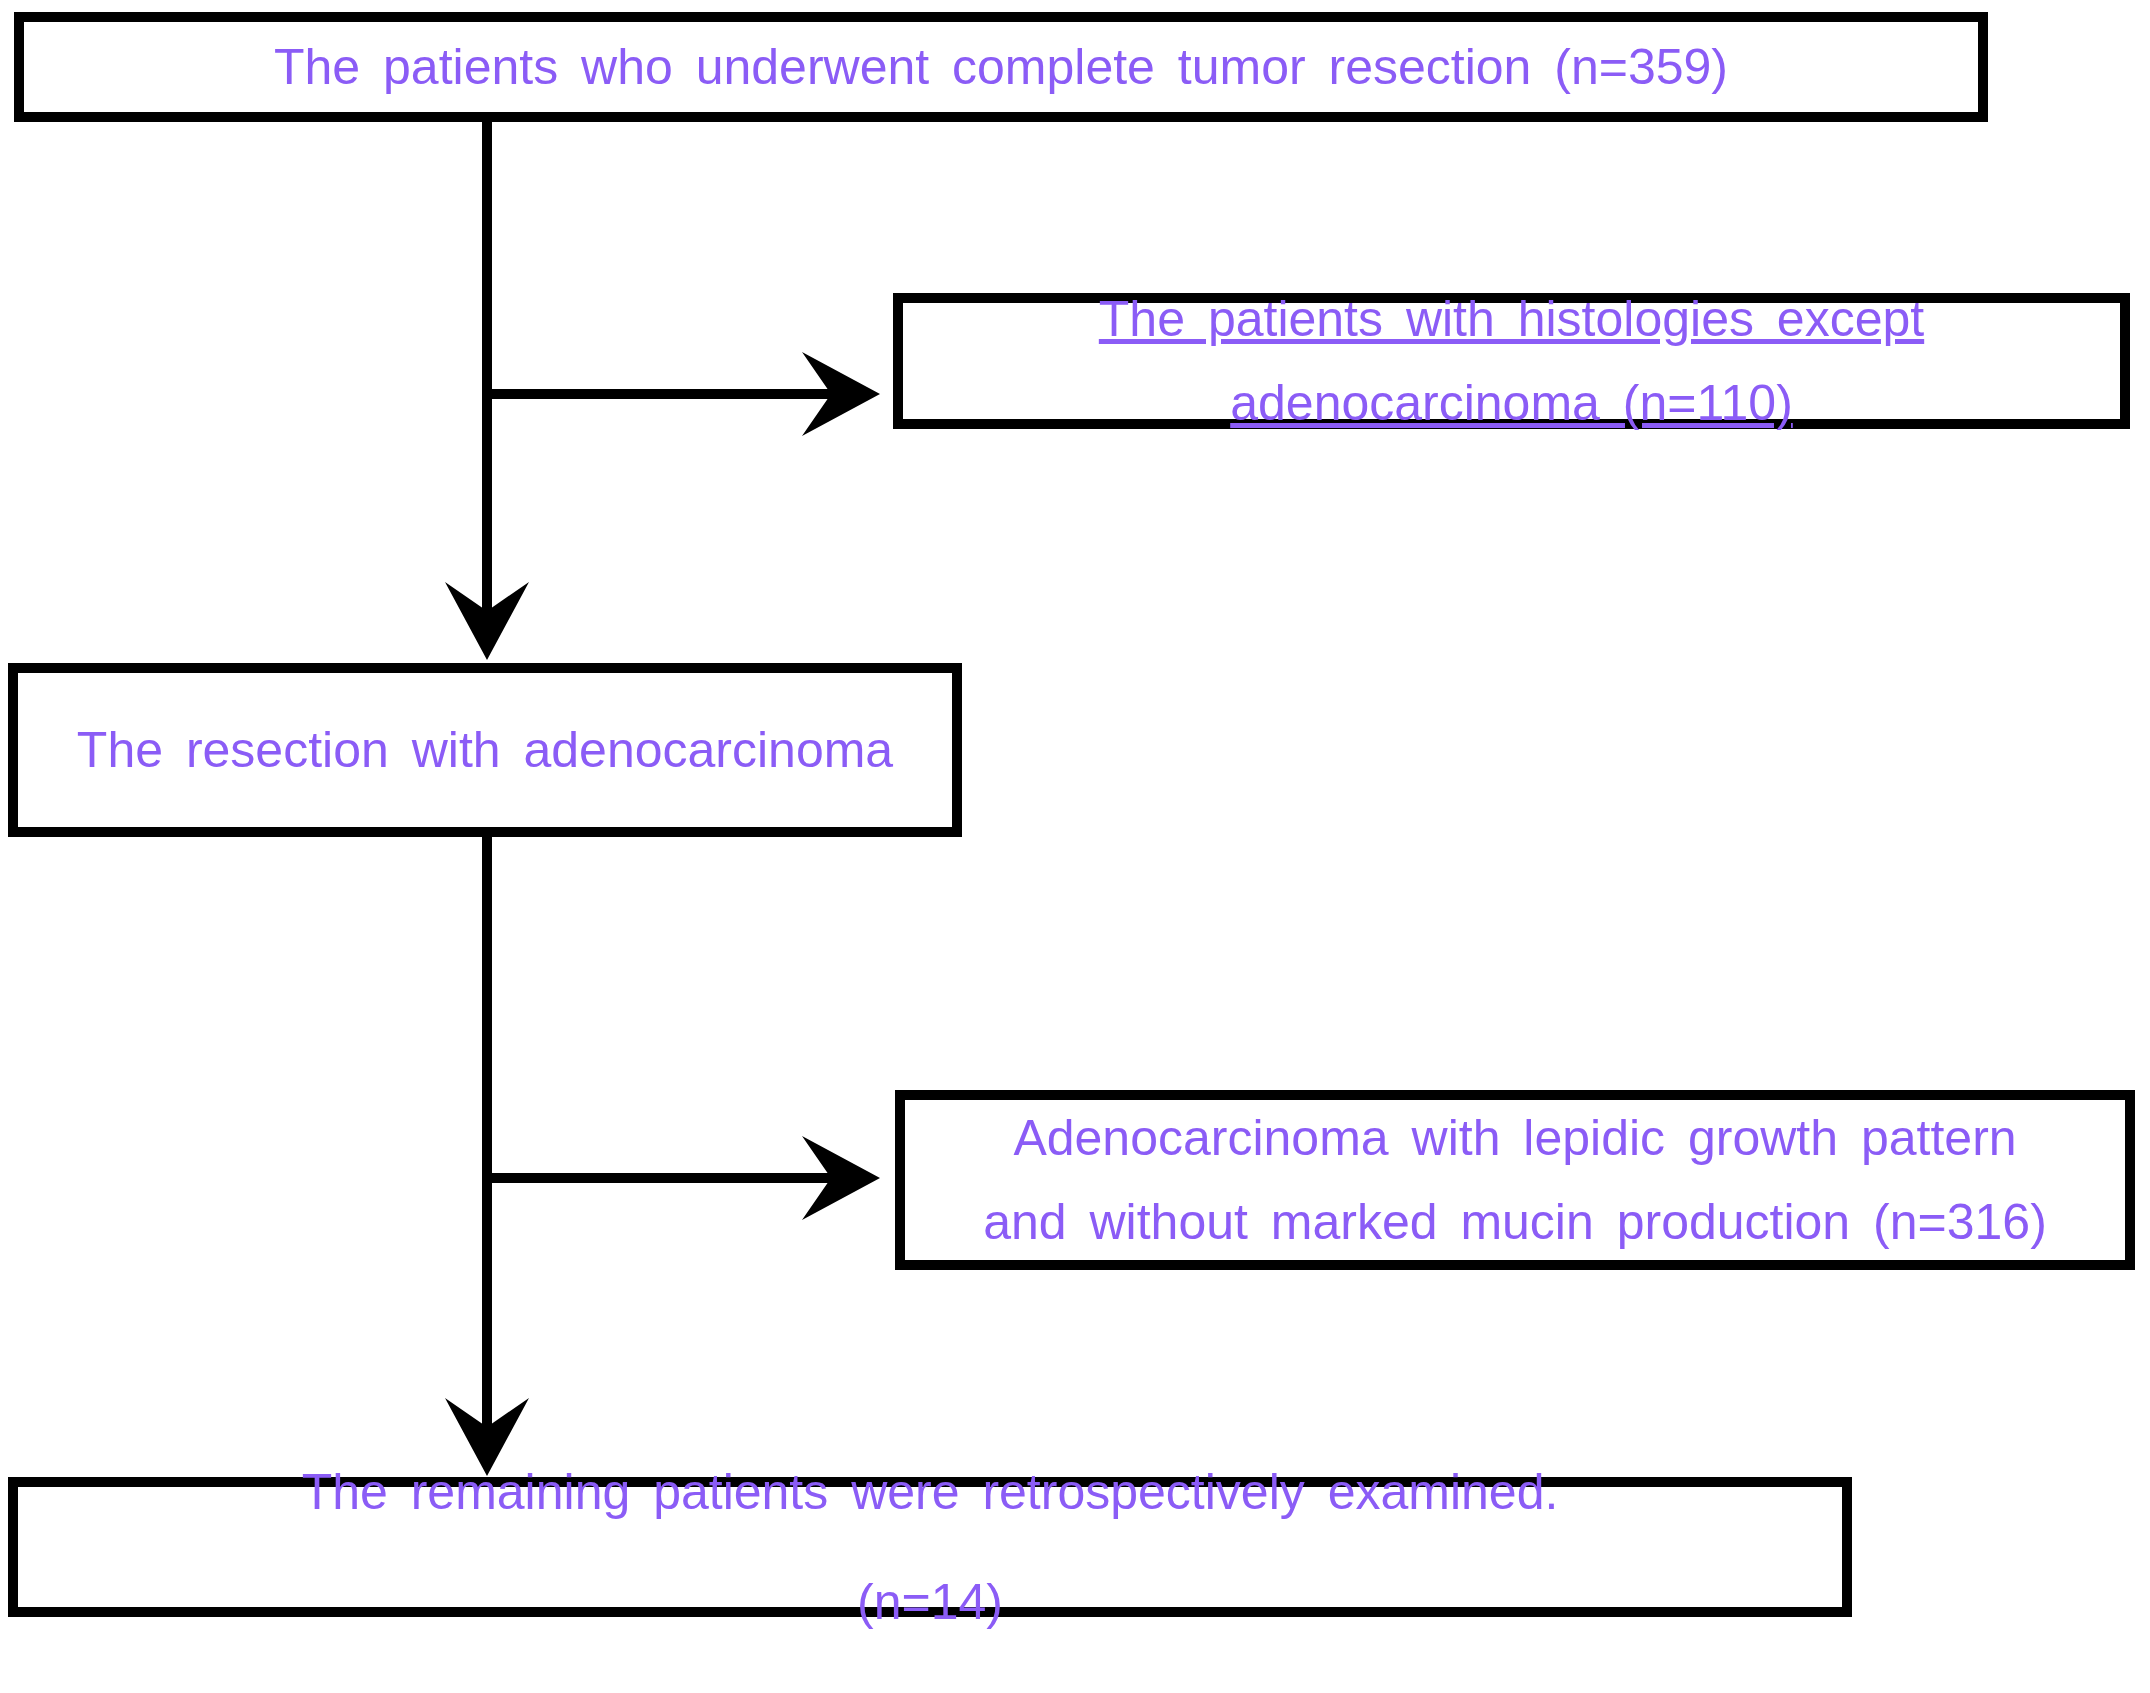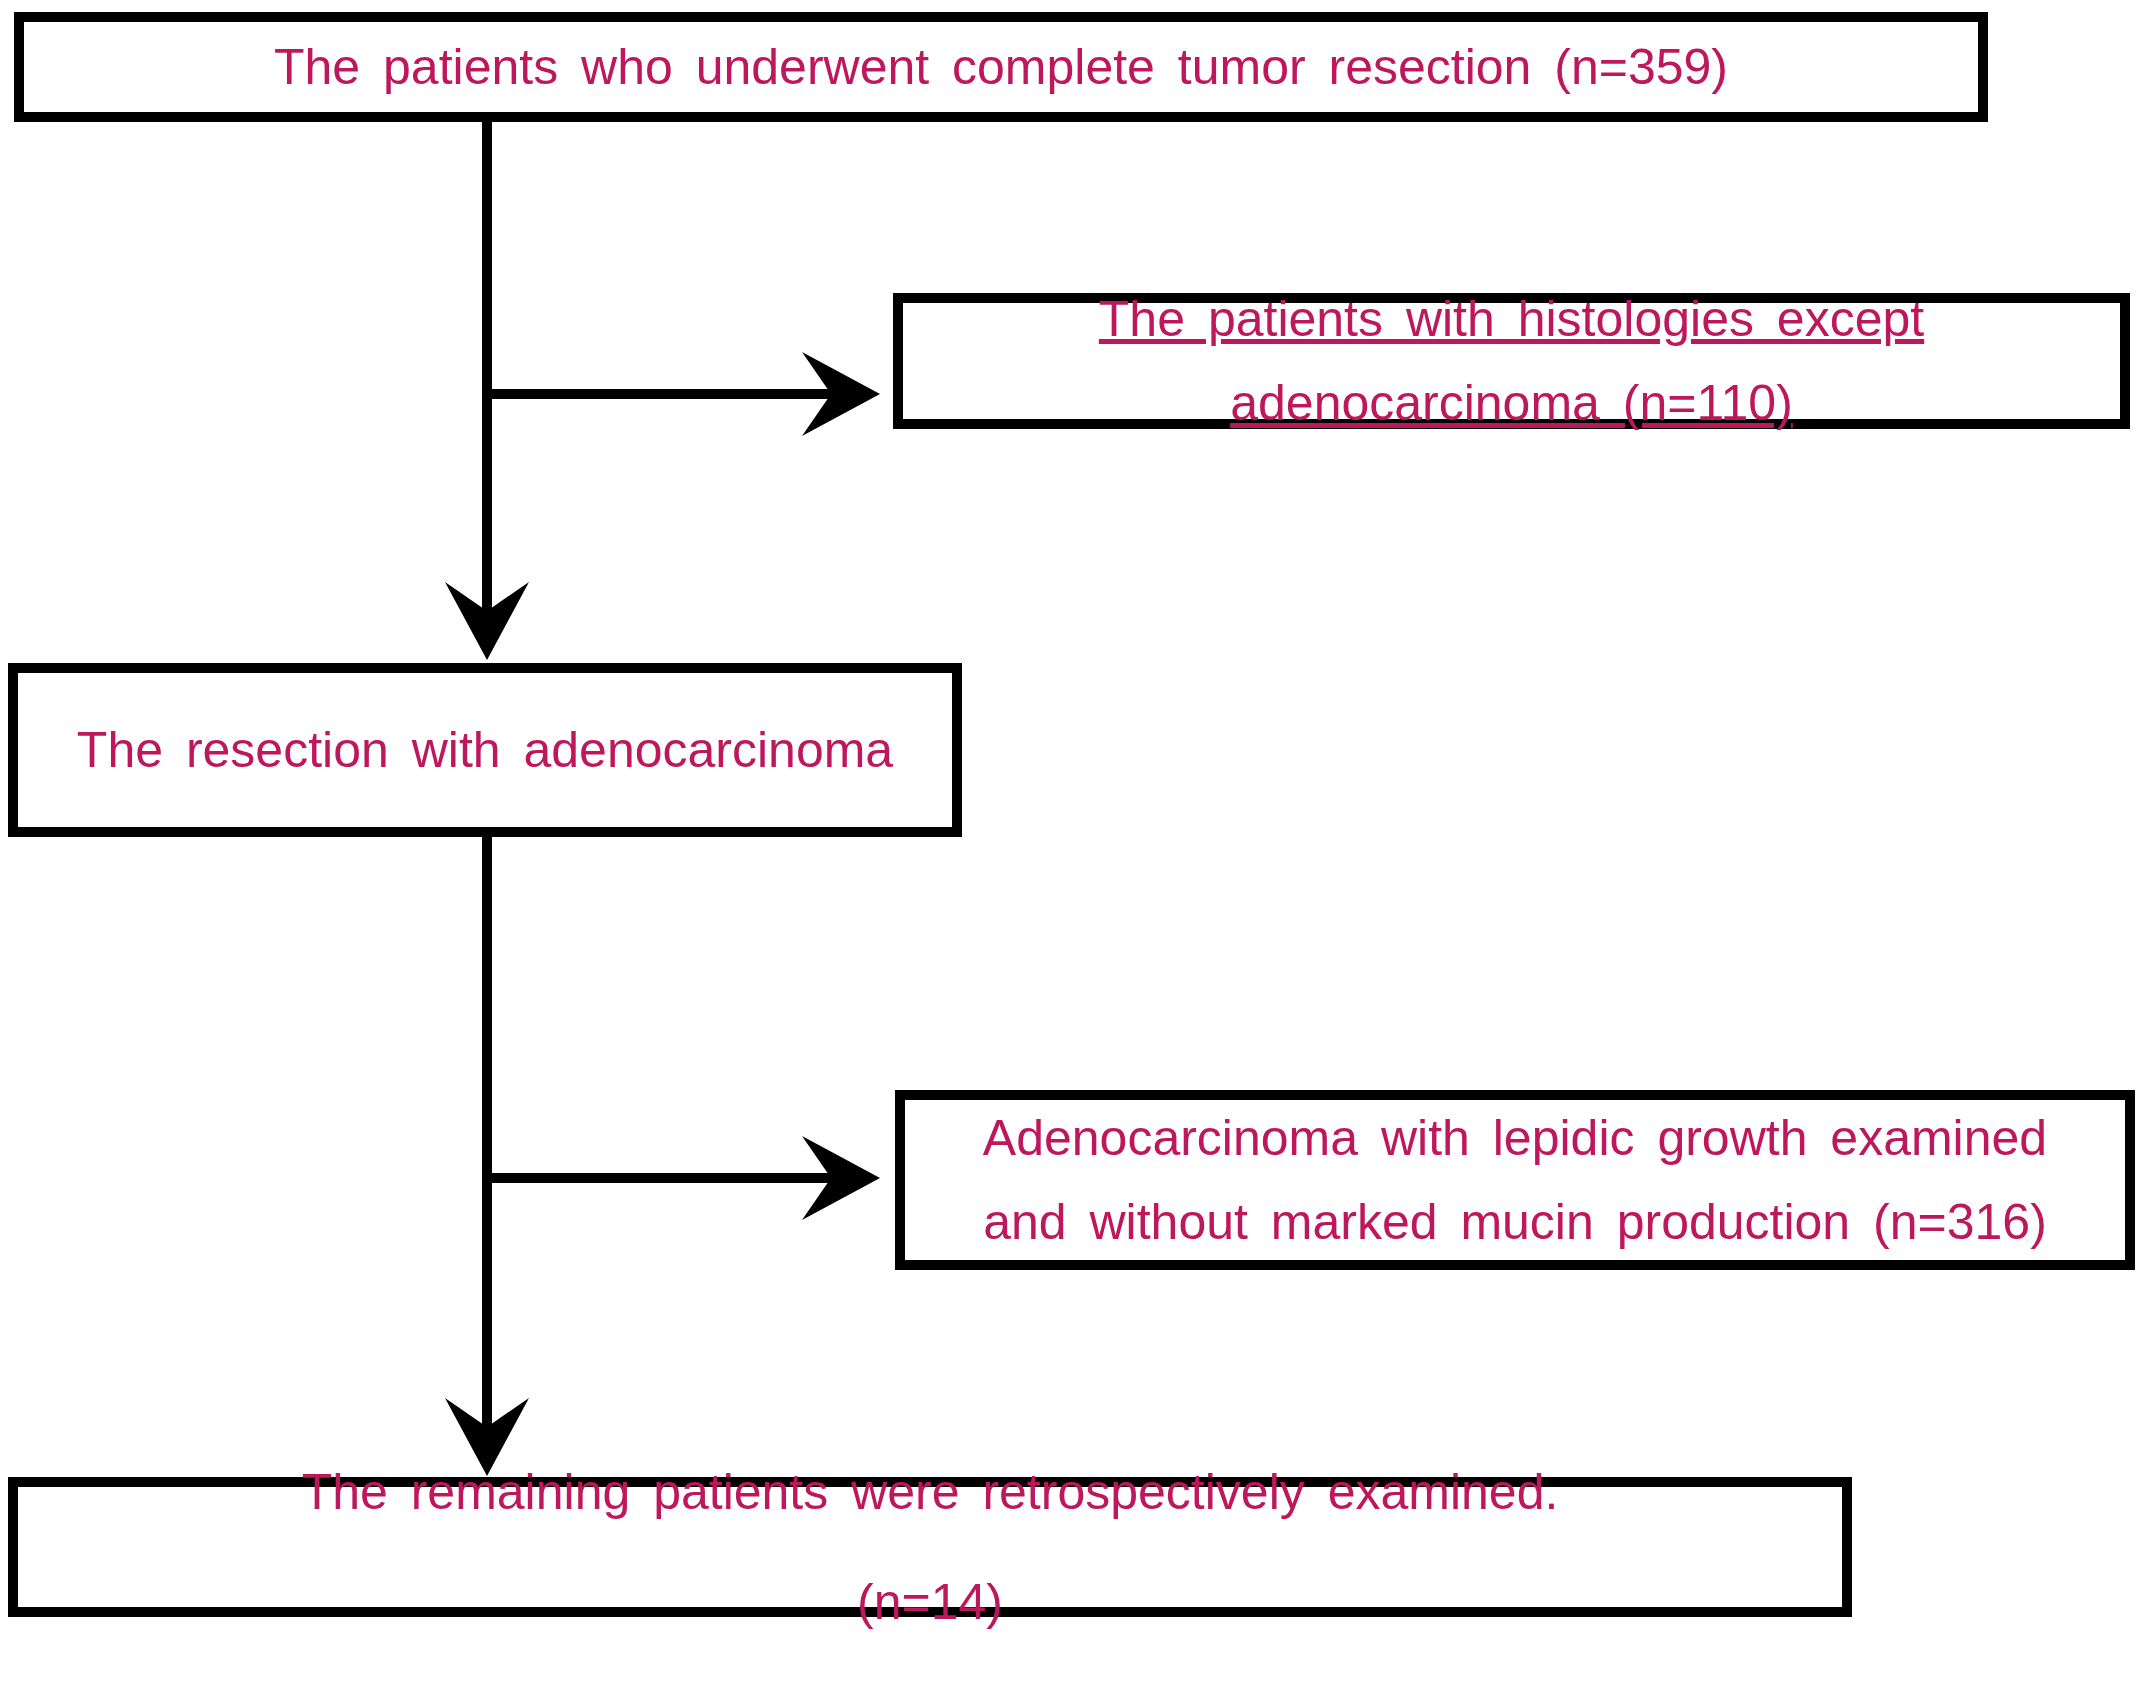--- a/index.html
+++ b/index.html
@@ -6,21 +6,21 @@
     margin: 0;
     padding: 0;
     background: #ffffff;
   }
   .canvas {
     position: relative;
     width: 2150px;
     height: 1693px;
     background: #ffffff;
     font-family: "Liberation Sans", "DejaVu Sans", sans-serif;
-    color: #be185d;
+    color: #8b5cf6;
     overflow: hidden;
   }
   .connector-layer {
     position: absolute;
     left: 0;
     top: 0;
     width: 2150px;
     height: 1693px;
     pointer-events: none;
   }
@@ -110,21 +110,21 @@
   <div class="node node-2">
     <span class="text-line">The patients with histologies except</span>
     <span class="text-line">adenocarcinoma (n=110)</span>
   </div>
 
   <div class="node node-3">
     <span class="text-line">The resection with adenocarcinoma</span>
   </div>
 
   <div class="node node-4">
-    <span class="text-line">Adenocarcinoma with lepidic growth examined</span>
+    <span class="text-line">Adenocarcinoma with lepidic growth pattern</span>
     <span class="text-line">and without marked mucin production (n=316)</span>
   </div>
 
   <div class="node node-5">
     <span class="text-line">The remaining patients were retrospectively examined.</span>
     <span class="text-line">(n=14)</span>
   </div>
 
 </div>
 

